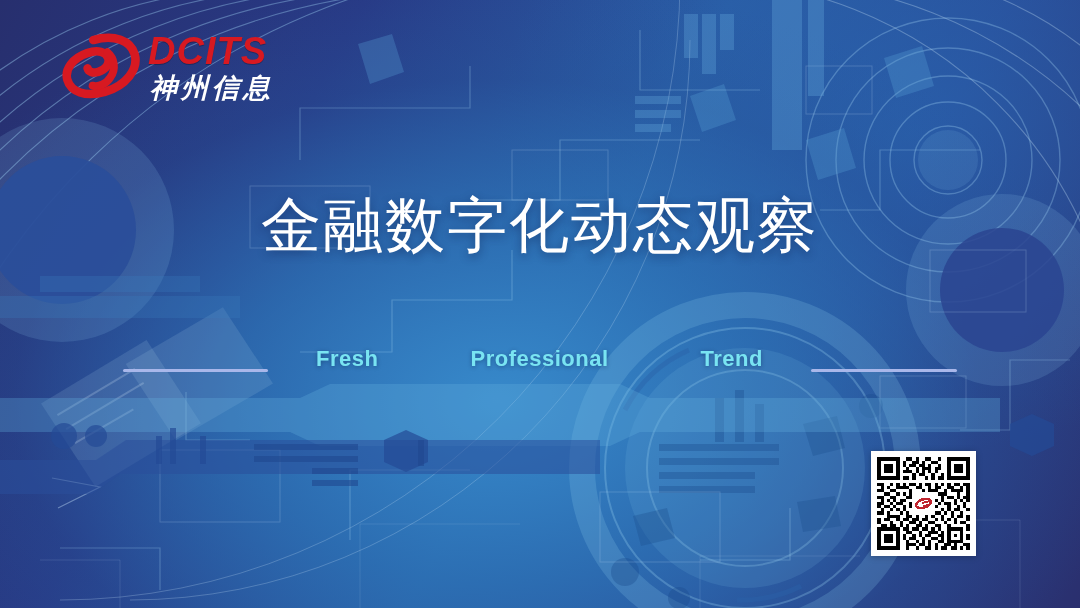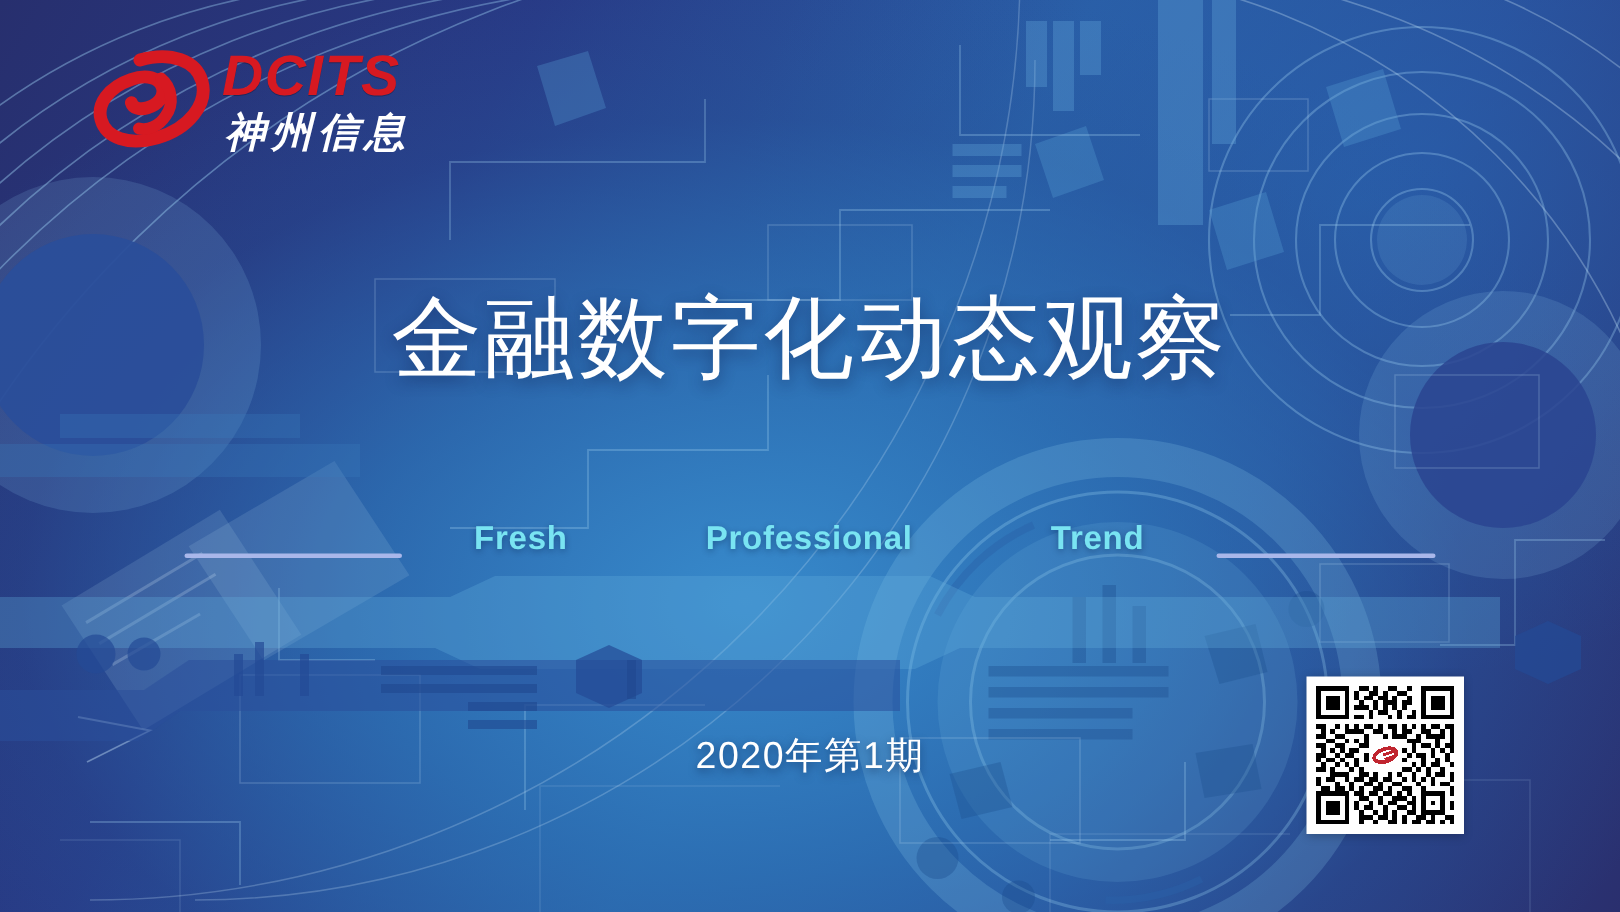--- a/index.html
+++ b/index.html
@@ -280,21 +280,20 @@
   <div class="title">金融数字化动态观察</div>
 
   <div class="tagline">
     <span class="rule left"></span>
     <span class="kw">Fresh</span>
     <span class="kw">Professional</span>
     <span class="kw">Trend</span>
     <span class="rule right"></span>
   </div>
 
-  <div class="issue">2020年第1期</div>
 
   <div class="qr">
     <svg viewBox="0 0 33 33" shape-rendering="crispEdges">
       <rect width="33" height="33" fill="#ffffff"></rect>
       <g fill="#000000">
 
         <rect x="2" y="2" width="7" height="1"></rect>
           <rect x="2" y="8" width="7" height="1"></rect>
         <rect x="2" y="2" width="1" height="7"></rect>
           <rect x="8" y="2" width="1" height="7"></rect>

